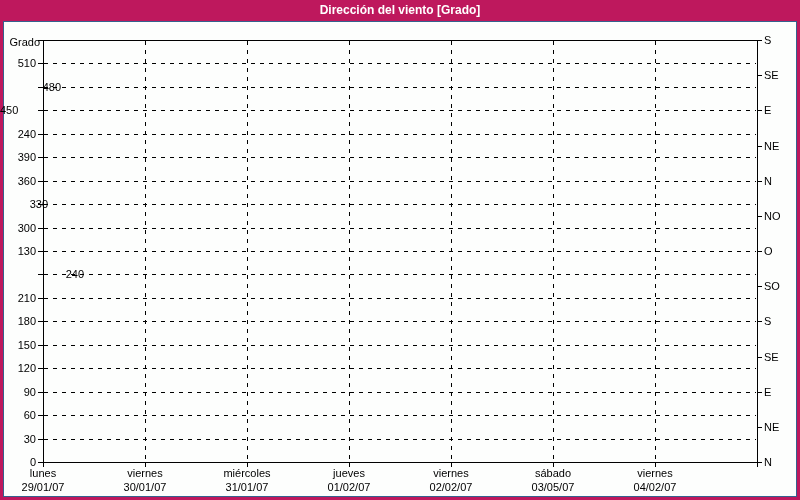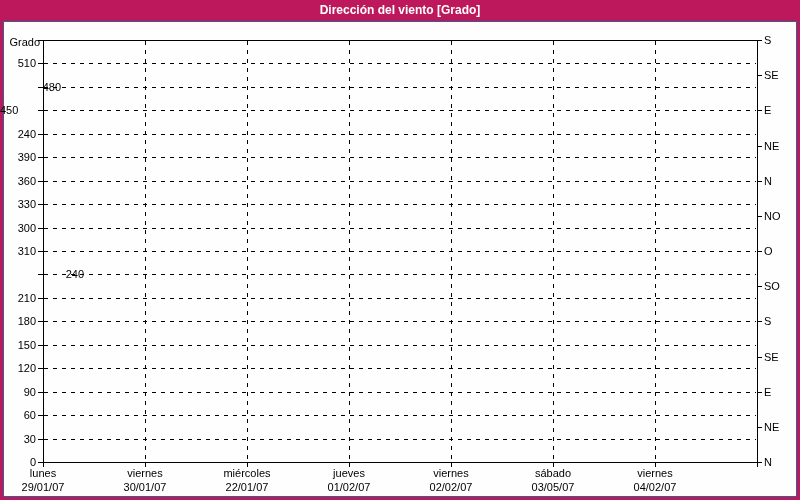--- a/index.html
+++ b/index.html
@@ -63,27 +63,27 @@
     <div class="abs tick" style="left: 38px; top: 321px; width: 5px; height: 1px;"></div>
     <div class="abs ylab" style="left: 0px; top: 315px; width: 36px;">180</div>
     <div class="abs hgrid" style="left: 44px; top: 298px; width: 712px;"></div>
     <div class="abs tick" style="left: 38px; top: 298px; width: 5px; height: 1px;"></div>
     <div class="abs ylab" style="left: 0px; top: 292px; width: 36px;">210</div>
     <div class="abs hgrid" style="left: 44px; top: 274px; width: 712px;"></div>
     <div class="abs tick" style="left: 38px; top: 274px; width: 5px; height: 1px;"></div>
     <div class="abs ylab" style="left: 0px; top: 268px; width: 36px; padding-left: 48px;">240</div>
     <div class="abs hgrid" style="left: 44px; top: 251px; width: 712px;"></div>
     <div class="abs tick" style="left: 38px; top: 251px; width: 5px; height: 1px;"></div>
-    <div class="abs ylab" style="left: 0px; top: 245px; width: 36px;">310</div>
+    <div class="abs ylab" style="left: 0px; top: 245px; width: 36px;">130</div>
     <div class="abs hgrid" style="left: 44px; top: 228px; width: 712px;"></div>
     <div class="abs tick" style="left: 38px; top: 228px; width: 5px; height: 1px;"></div>
     <div class="abs ylab" style="left: 0px; top: 222px; width: 36px;">300</div>
     <div class="abs hgrid" style="left: 44px; top: 204px; width: 712px;"></div>
     <div class="abs tick" style="left: 38px; top: 204px; width: 5px; height: 1px;"></div>
-    <div class="abs ylab" style="left: 0px; top: 198px; width: 36px;">330</div>
+    <div class="abs ylab" style="left: 12px; top: 198px; width: 36px;">330</div>
     <div class="abs hgrid" style="left: 44px; top: 181px; width: 712px;"></div>
     <div class="abs tick" style="left: 38px; top: 181px; width: 5px; height: 1px;"></div>
     <div class="abs ylab" style="left: 0px; top: 175px; width: 36px;">360</div>
     <div class="abs hgrid" style="left: 44px; top: 157px; width: 712px;"></div>
     <div class="abs tick" style="left: 38px; top: 157px; width: 5px; height: 1px;"></div>
     <div class="abs ylab" style="left: 0px; top: 151px; width: 36px;">390</div>
     <div class="abs hgrid" style="left: 44px; top: 134px; width: 712px;"></div>
     <div class="abs tick" style="left: 38px; top: 134px; width: 5px; height: 1px;"></div>
     <div class="abs ylab" style="left: 0px; top: 128px; width: 36px;">240</div>
     <div class="abs hgrid" style="left: 44px; top: 110px; width: 712px;"></div>
@@ -108,21 +108,21 @@
     <div class="abs tick" style="left: 349px; top: 462px; width: 1px; height: 5px;"></div>
     <div class="abs tick" style="left: 451px; top: 462px; width: 1px; height: 5px;"></div>
     <div class="abs tick" style="left: 553px; top: 462px; width: 1px; height: 5px;"></div>
     <div class="abs tick" style="left: 655px; top: 462px; width: 1px; height: 5px;"></div>
     <div class="abs tick" style="left: 757px; top: 462px; width: 1px; height: 5px;"></div>
     <div class="abs xlab" style="left: -2px; top: 467px; width: 90px;">lunes</div>
     <div class="abs xlab" style="left: -2px; top: 481px; width: 90px;">29/01/07</div>
     <div class="abs xlab" style="left: 100px; top: 467px; width: 90px;">viernes</div>
     <div class="abs xlab" style="left: 100px; top: 481px; width: 90px;">30/01/07</div>
     <div class="abs xlab" style="left: 202px; top: 467px; width: 90px;">miércoles</div>
-    <div class="abs xlab" style="left: 202px; top: 481px; width: 90px;">22/01/07</div>
+    <div class="abs xlab" style="left: 202px; top: 481px; width: 90px;">31/01/07</div>
     <div class="abs xlab" style="left: 304px; top: 467px; width: 90px;">jueves</div>
     <div class="abs xlab" style="left: 304px; top: 481px; width: 90px;">01/02/07</div>
     <div class="abs xlab" style="left: 406px; top: 467px; width: 90px;">viernes</div>
     <div class="abs xlab" style="left: 406px; top: 481px; width: 90px;">02/02/07</div>
     <div class="abs xlab" style="left: 508px; top: 467px; width: 90px;">sábado</div>
     <div class="abs xlab" style="left: 508px; top: 481px; width: 90px;">03/05/07</div>
     <div class="abs xlab" style="left: 610px; top: 467px; width: 90px;">viernes</div>
     <div class="abs xlab" style="left: 610px; top: 481px; width: 90px;">04/02/07</div>
     <div class="abs tick" style="left: 757px; top: 462px; width: 5px; height: 1px;"></div>
     <div class="abs yrlab" style="left: 764px; top: 456px; width: 30px;">N</div>

